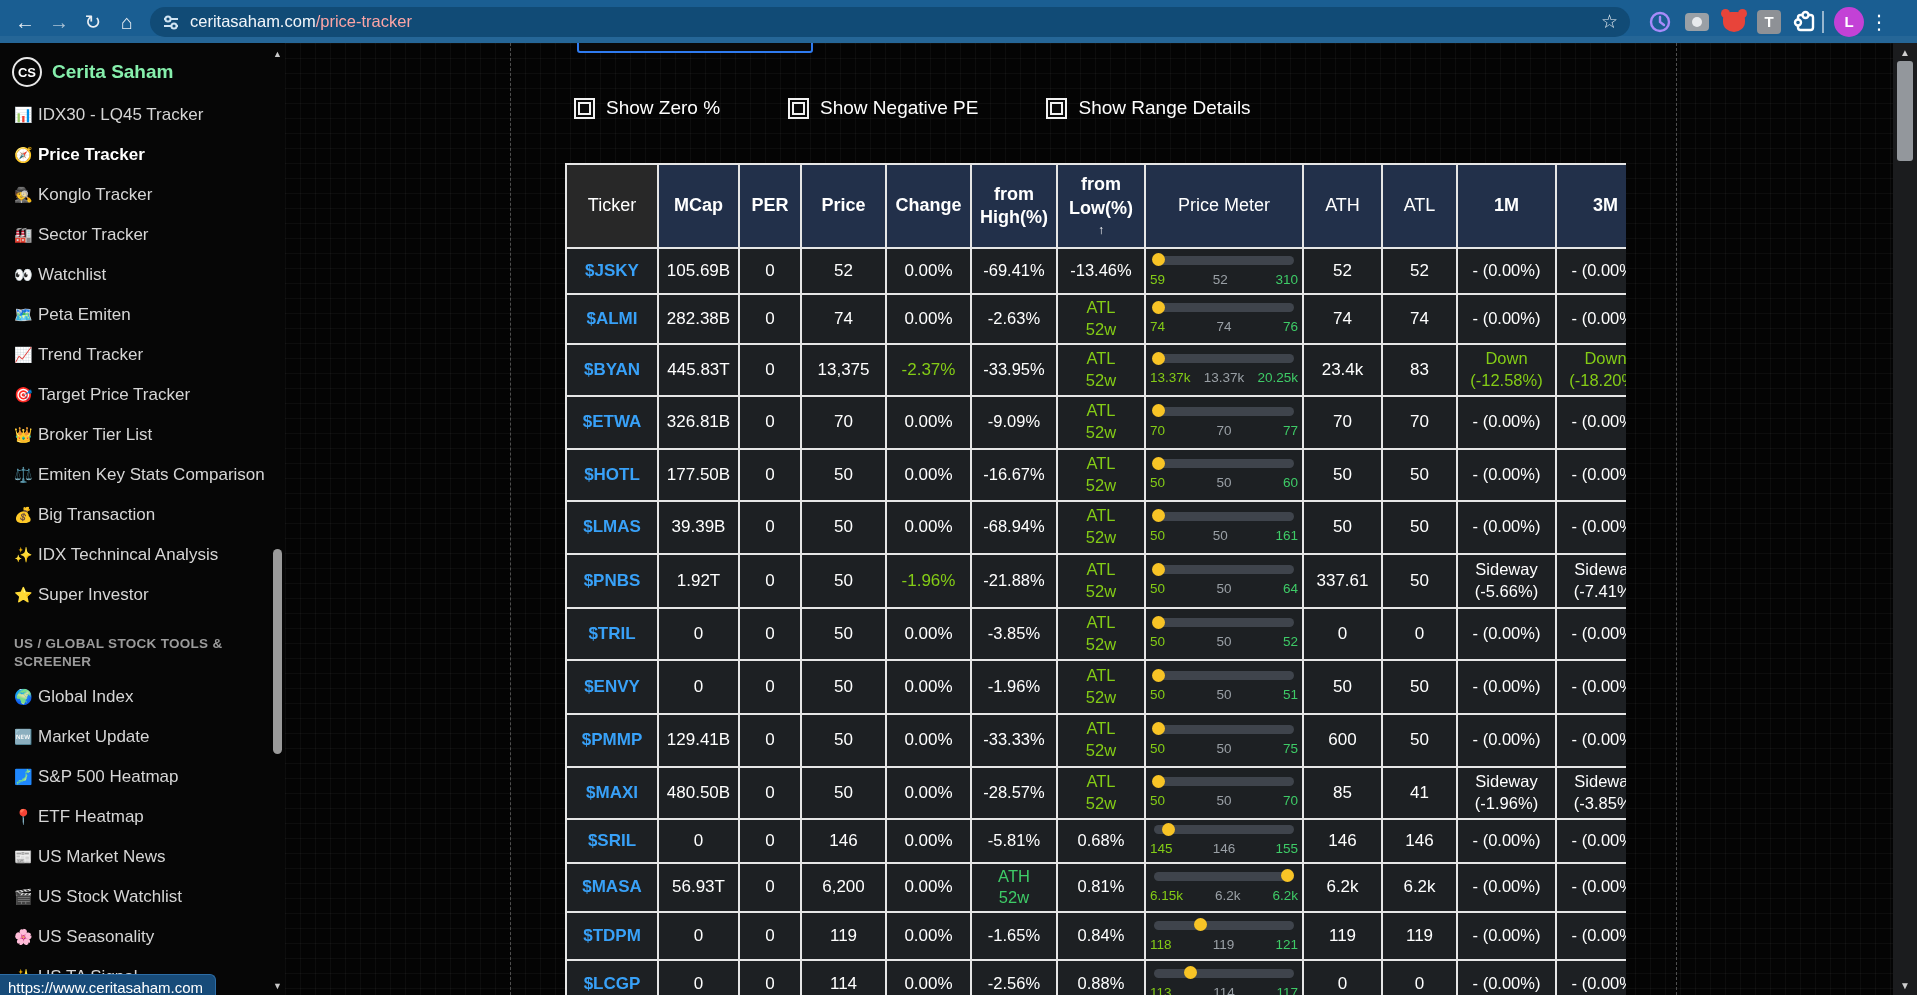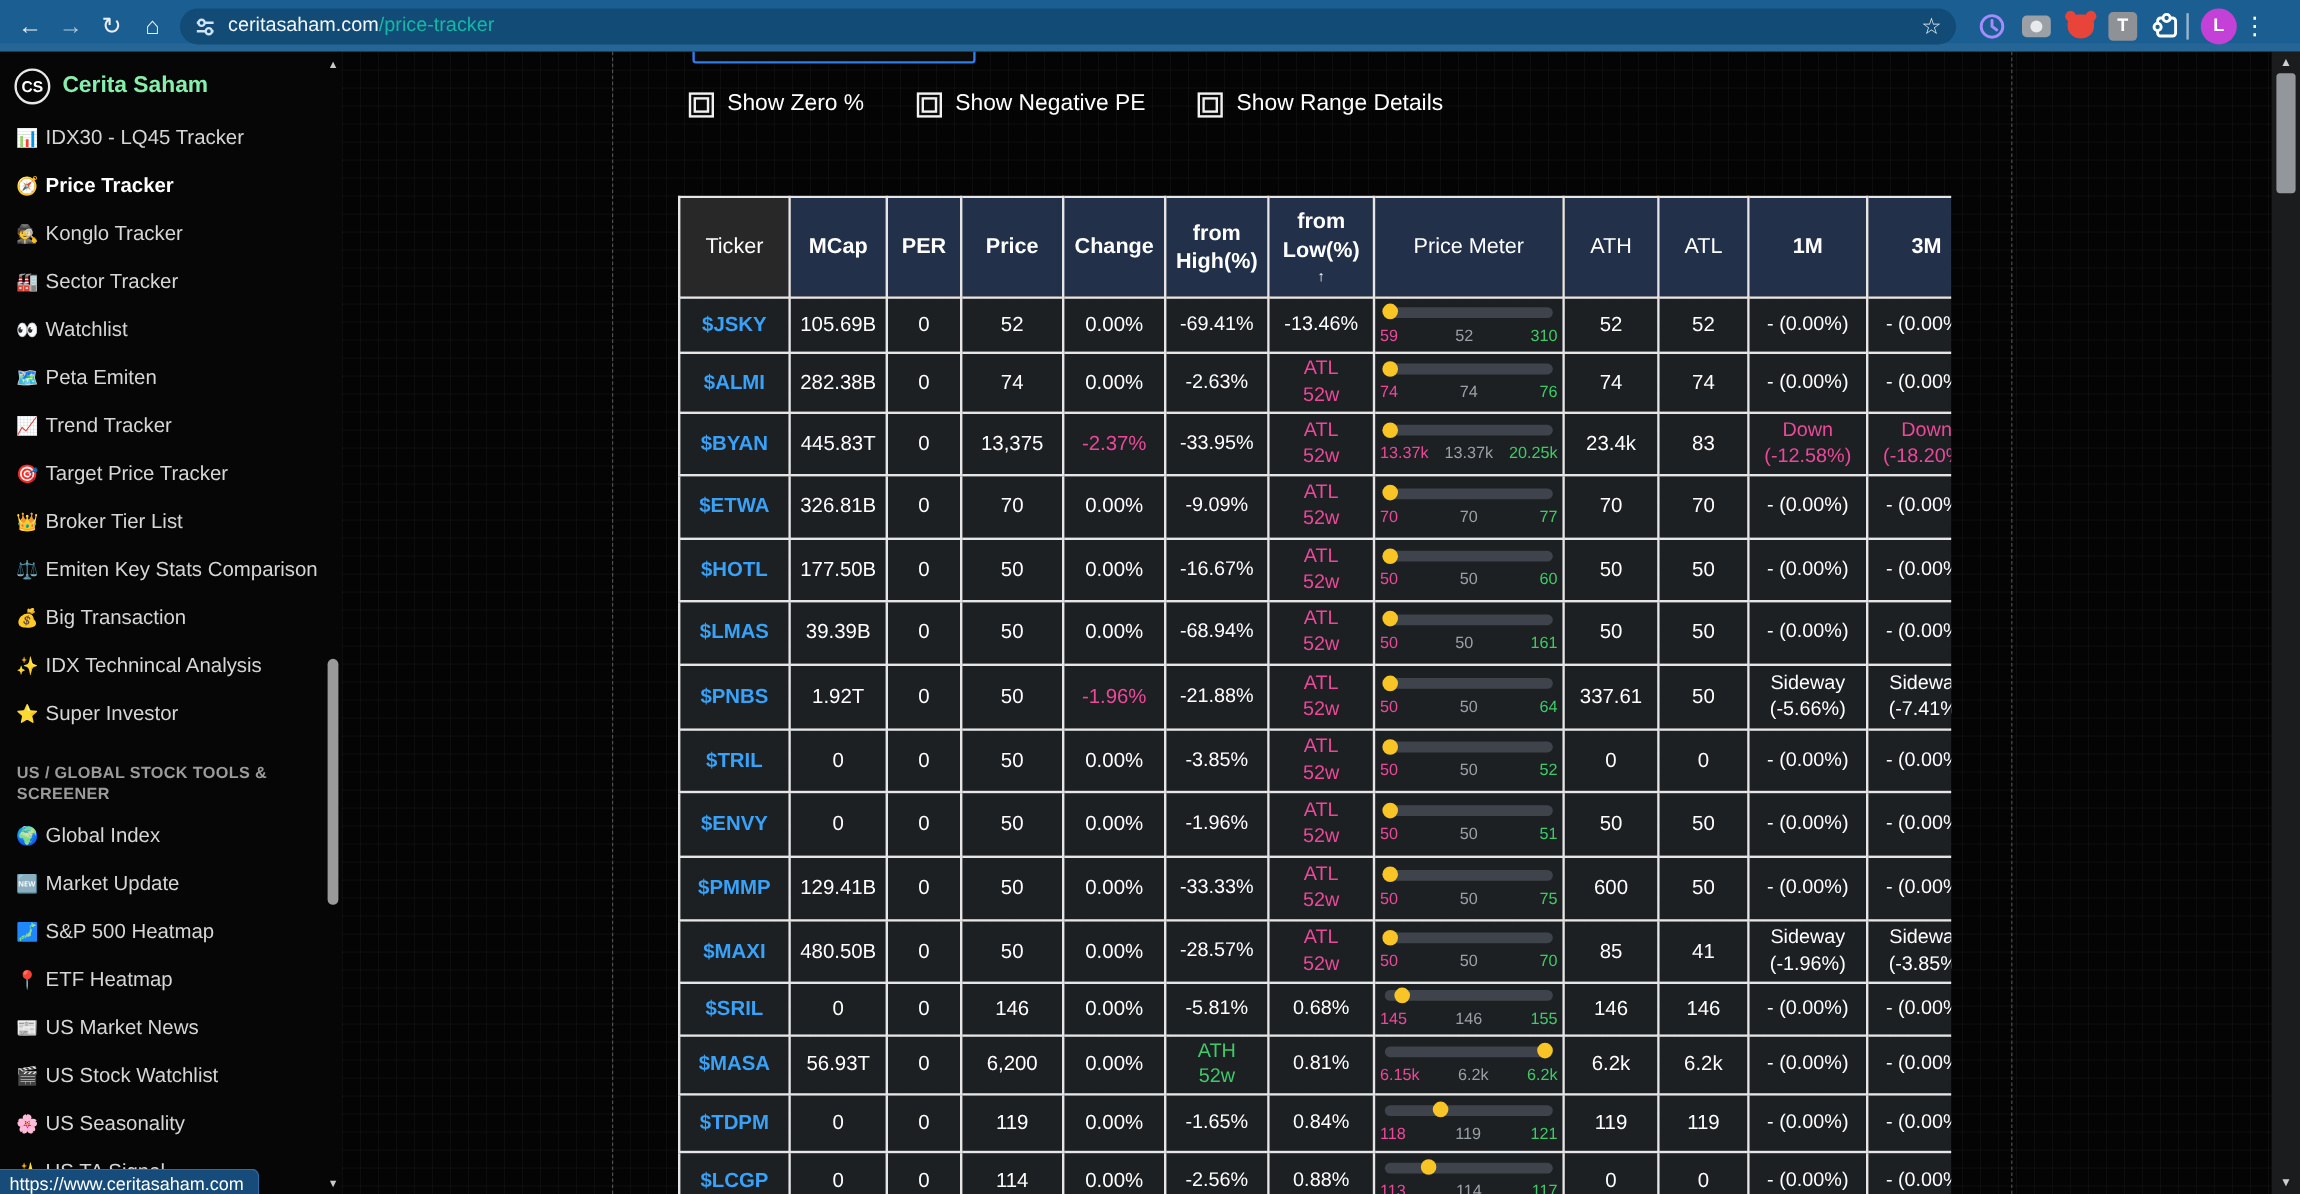--- a/index.html
+++ b/index.html
@@ -11,21 +11,21 @@
   .chrome { position:absolute; top:0; left:0; width:1917px; height:43px;
     background:#1a5e92; display:flex; align-items:center; padding-left:8px;
     box-shadow:inset 0 -7px 0 rgba(255,255,255,.05); z-index:50; }
   .nav-btn { width:34px; height:34px; line-height:34px; text-align:center;
     color:#e9eef3; font-size:20px; cursor:pointer; flex:none; }
   .nav-btn.dim { color:#aec4d6; }
   .urlbar { flex:none; width:1480px; height:30px; margin-left:6px; background:#114b76;
     border-radius:15px; display:flex; align-items:center; padding:0 12px; color:#fff; }
   .tune-ic { flex:none; margin-right:10px; }
   .url-host { font-size:16.5px; color:#f2f6fa; }
-  .url-path { font-size:16.5px; color:#14b8a6; }
+  .url-path { font-size:16.5px; color:#fca5a5; }
   .url-star { margin-left:auto; color:#e9eef3; font-size:19px; cursor:pointer; }
   .ext-area { display:flex; align-items:center; gap:10px; margin-left:16px; }
   .ext { width:27px; height:27px; display:flex; align-items:center; justify-content:center;
     cursor:pointer; flex:none; }
   .cam { width:24px; height:18px; background:#9aa0a6; border-radius:4px; position:relative; }
   .cam::after { content:""; position:absolute; left:7px; top:4px; width:10px; height:10px;
     border-radius:50%; background:#e8eaed; }
   .lob { width:22px; height:20px; background:#e8443a; border-radius:40% 40% 55% 55%;
     position:relative; }
   .lob::before,.lob::after { content:""; position:absolute; top:-3px; width:9px; height:9px;
@@ -66,41 +66,41 @@
   
   .main { position:absolute; left:285px; right:24px; top:0; bottom:0; background:#040404;
     background-image:
       linear-gradient(rgba(255,255,255,.035) 1px, transparent 1px),
       linear-gradient(90deg, rgba(255,255,255,.035) 1px, transparent 1px);
     background-size:15px 15px; overflow:hidden; }
   .dash { position:absolute; top:0; bottom:0; width:0; border-left:1px dashed #4f4f4f; }
   .focus-input { position:absolute; left:292px; top:-14px; width:236px; height:24px;
     background:#0a0a0a; border:2px solid #2f7bf0; border-radius:3px; }
 
-  .filters { position:absolute; left:289px; top:33px; display:flex; gap:44px;
+  .filters { position:absolute; left:289px; top:54px; display:flex; gap:68px;
     align-items:center; }
   .cb-group { display:flex; align-items:center; cursor:pointer; }
   .cb { width:21px; height:21px; border:2px solid #f2f2f2; background:#0a0a0a;
     display:flex; align-items:center; justify-content:center; flex:none; }
   .cb::after { content:""; width:9px; height:9px; border:2px solid #f2f2f2; display:block; }
   .cb-label { color:#fff; font-size:19px; margin-left:11px; white-space:nowrap; }
 
   
   .table-wrap { position:absolute; left:280px; top:120px; width:1061px; height:832px;
     overflow:hidden; }
   table { border-collapse:collapse; table-layout:fixed; width:1089px; }
   th,td { border:2px solid #e6e6e6; text-align:center; vertical-align:middle;
     color:#fff; overflow:hidden; padding:2px 3px; }
   thead th { background:#22304a; height:84px; font-size:18px; font-weight:400;
     line-height:1.3; cursor:pointer; }
   thead th.b { font-weight:700; }
   thead th.tickcol { background:#282828; }
   tbody td { background:#1d2023; font-size:17px; }
   .tick { color:#38a1f8; font-weight:700; cursor:pointer; }
-  .c-red { color:#ec4899; } .c-green { color:#3ecb67; } .c-mid { color:#9aa0a6; }
+  .c-red { color:#84cc16; } .c-green { color:#3ecb67; } .c-mid { color:#9aa0a6; }
   .two { line-height:1.32; font-size:16.5px; }
   .two span { display:block; }
   .sort { font-size:12px; margin-top:3px; font-weight:400; }
   .track { position:relative; width:140px; height:9px; border-radius:5px;
     background:#3f444c; margin:0 auto; }
   .dot { position:absolute; top:-2.5px; width:13px; height:13px; border-radius:50%;
     background:#f8c426; }
   .mlab { display:flex; justify-content:space-between; width:148px; margin:7px auto 0;
     font-size:13.5px; }
 

